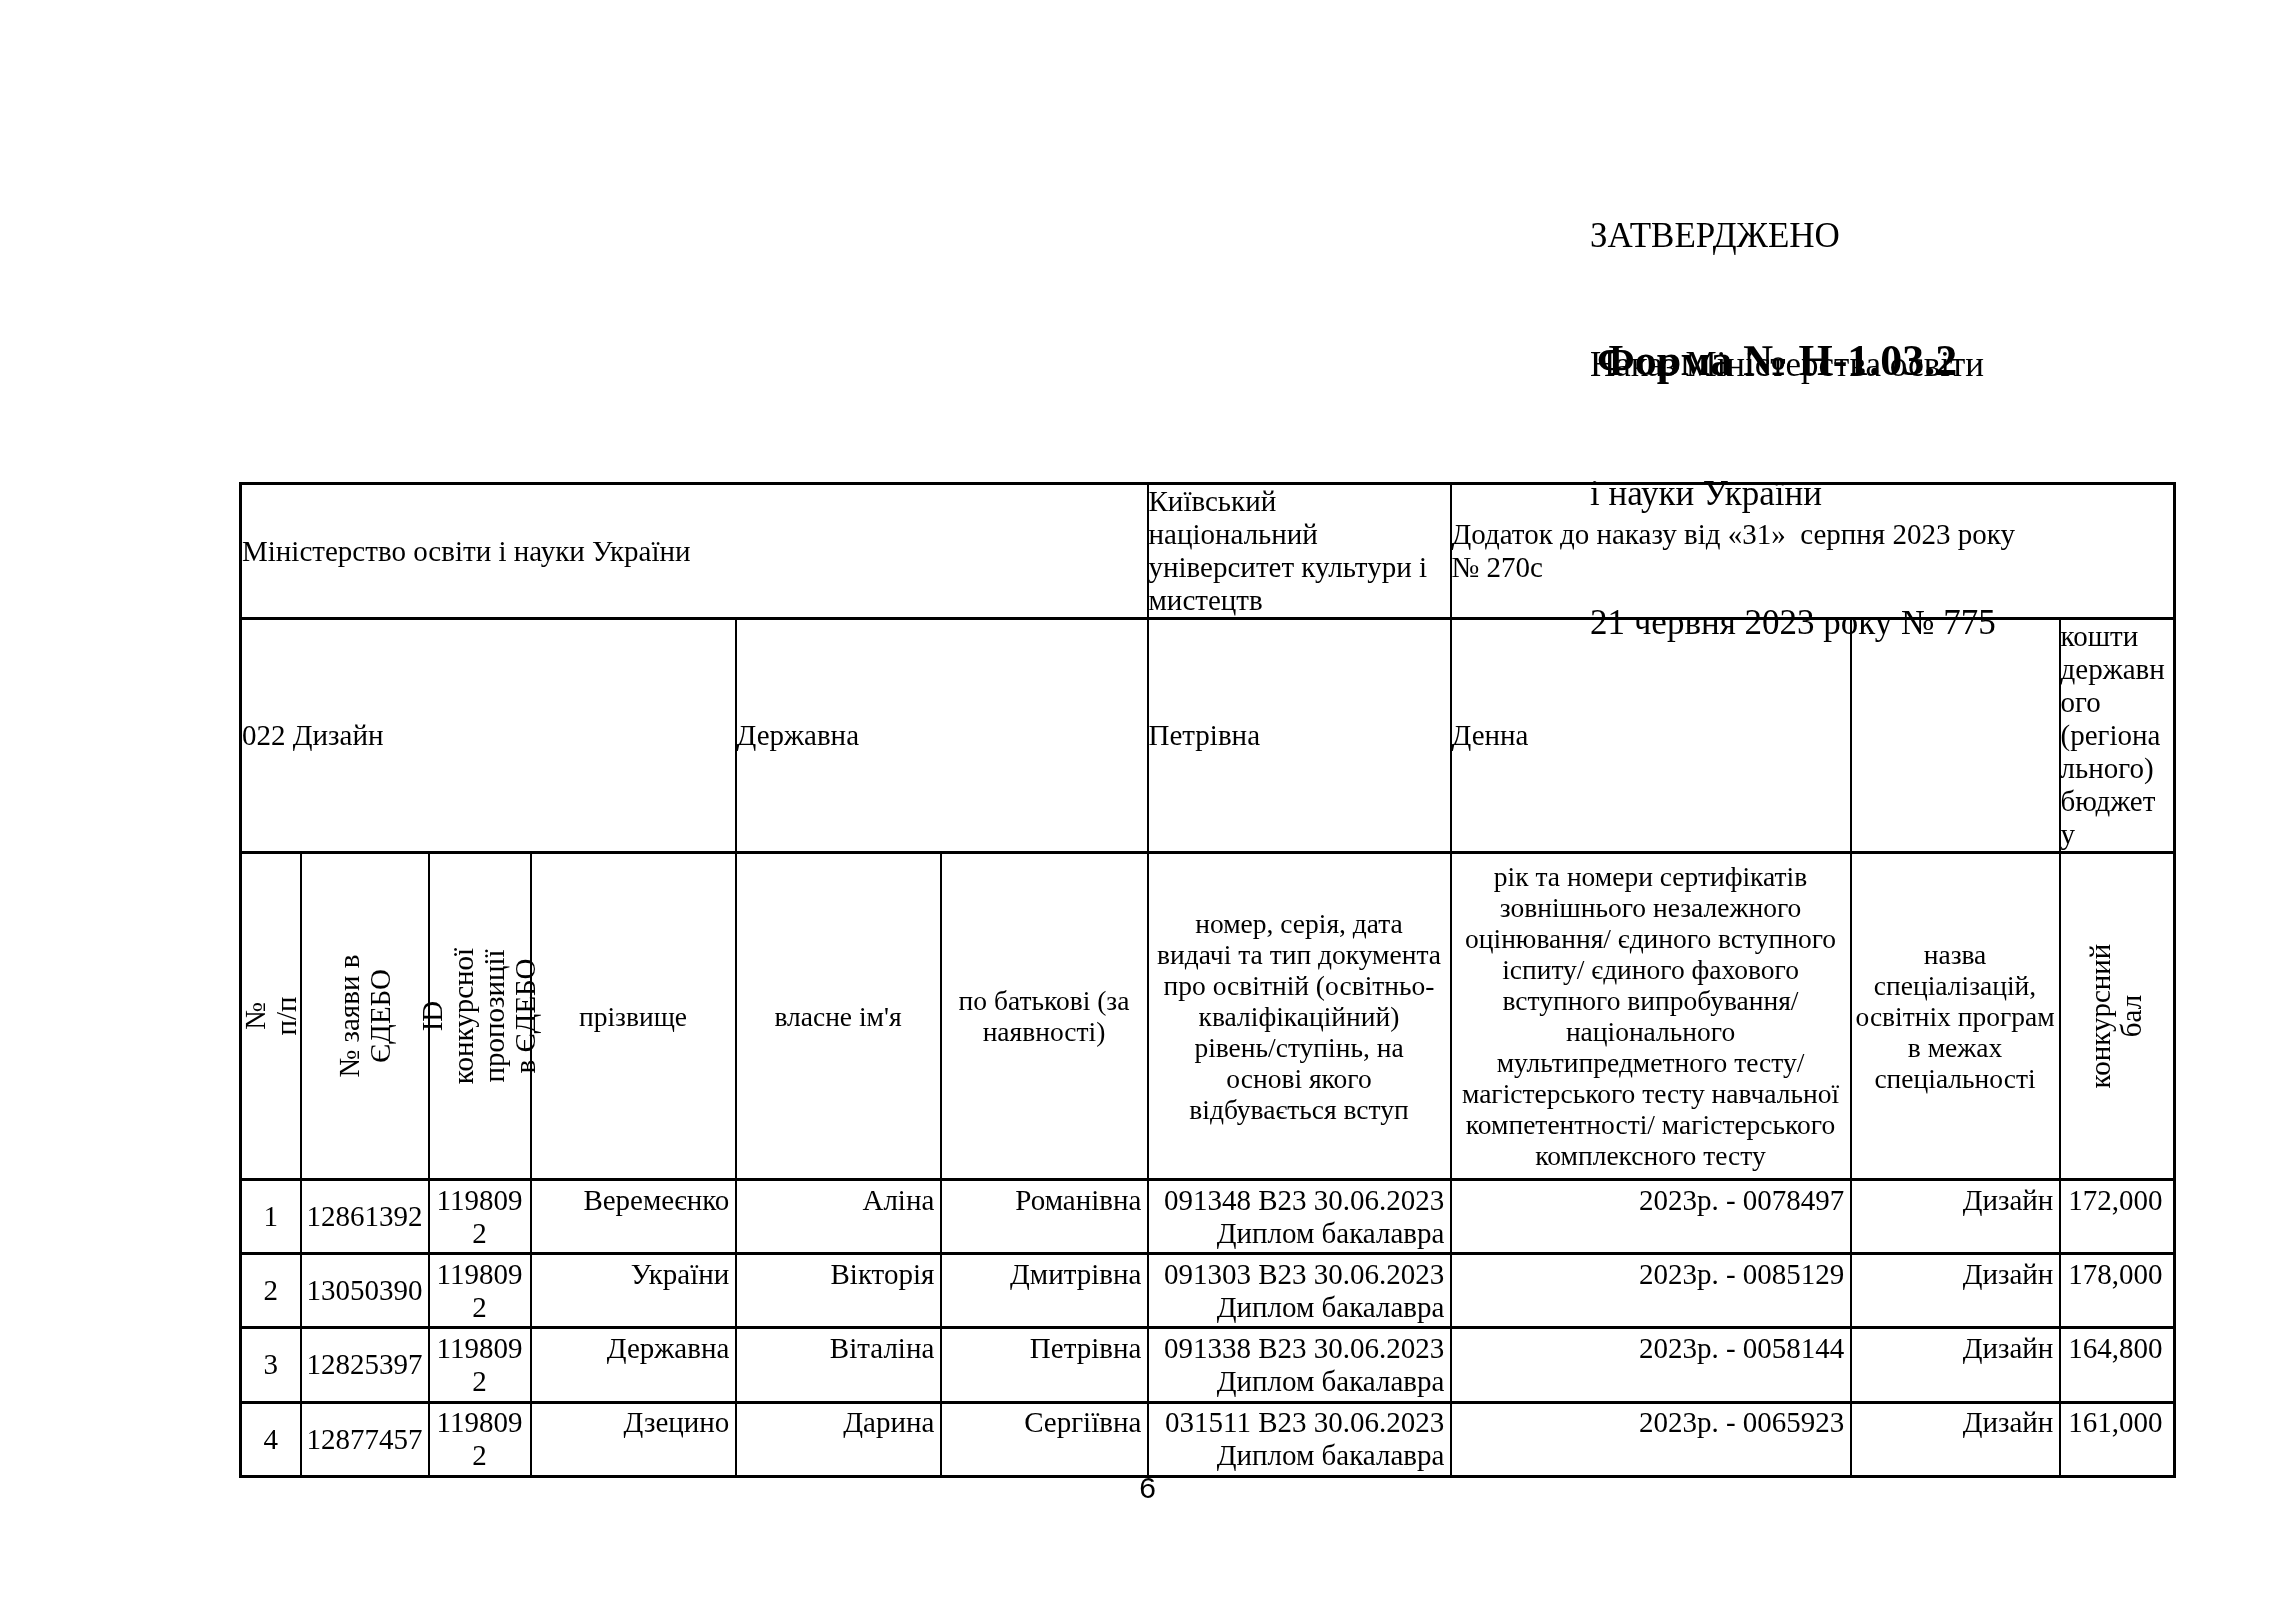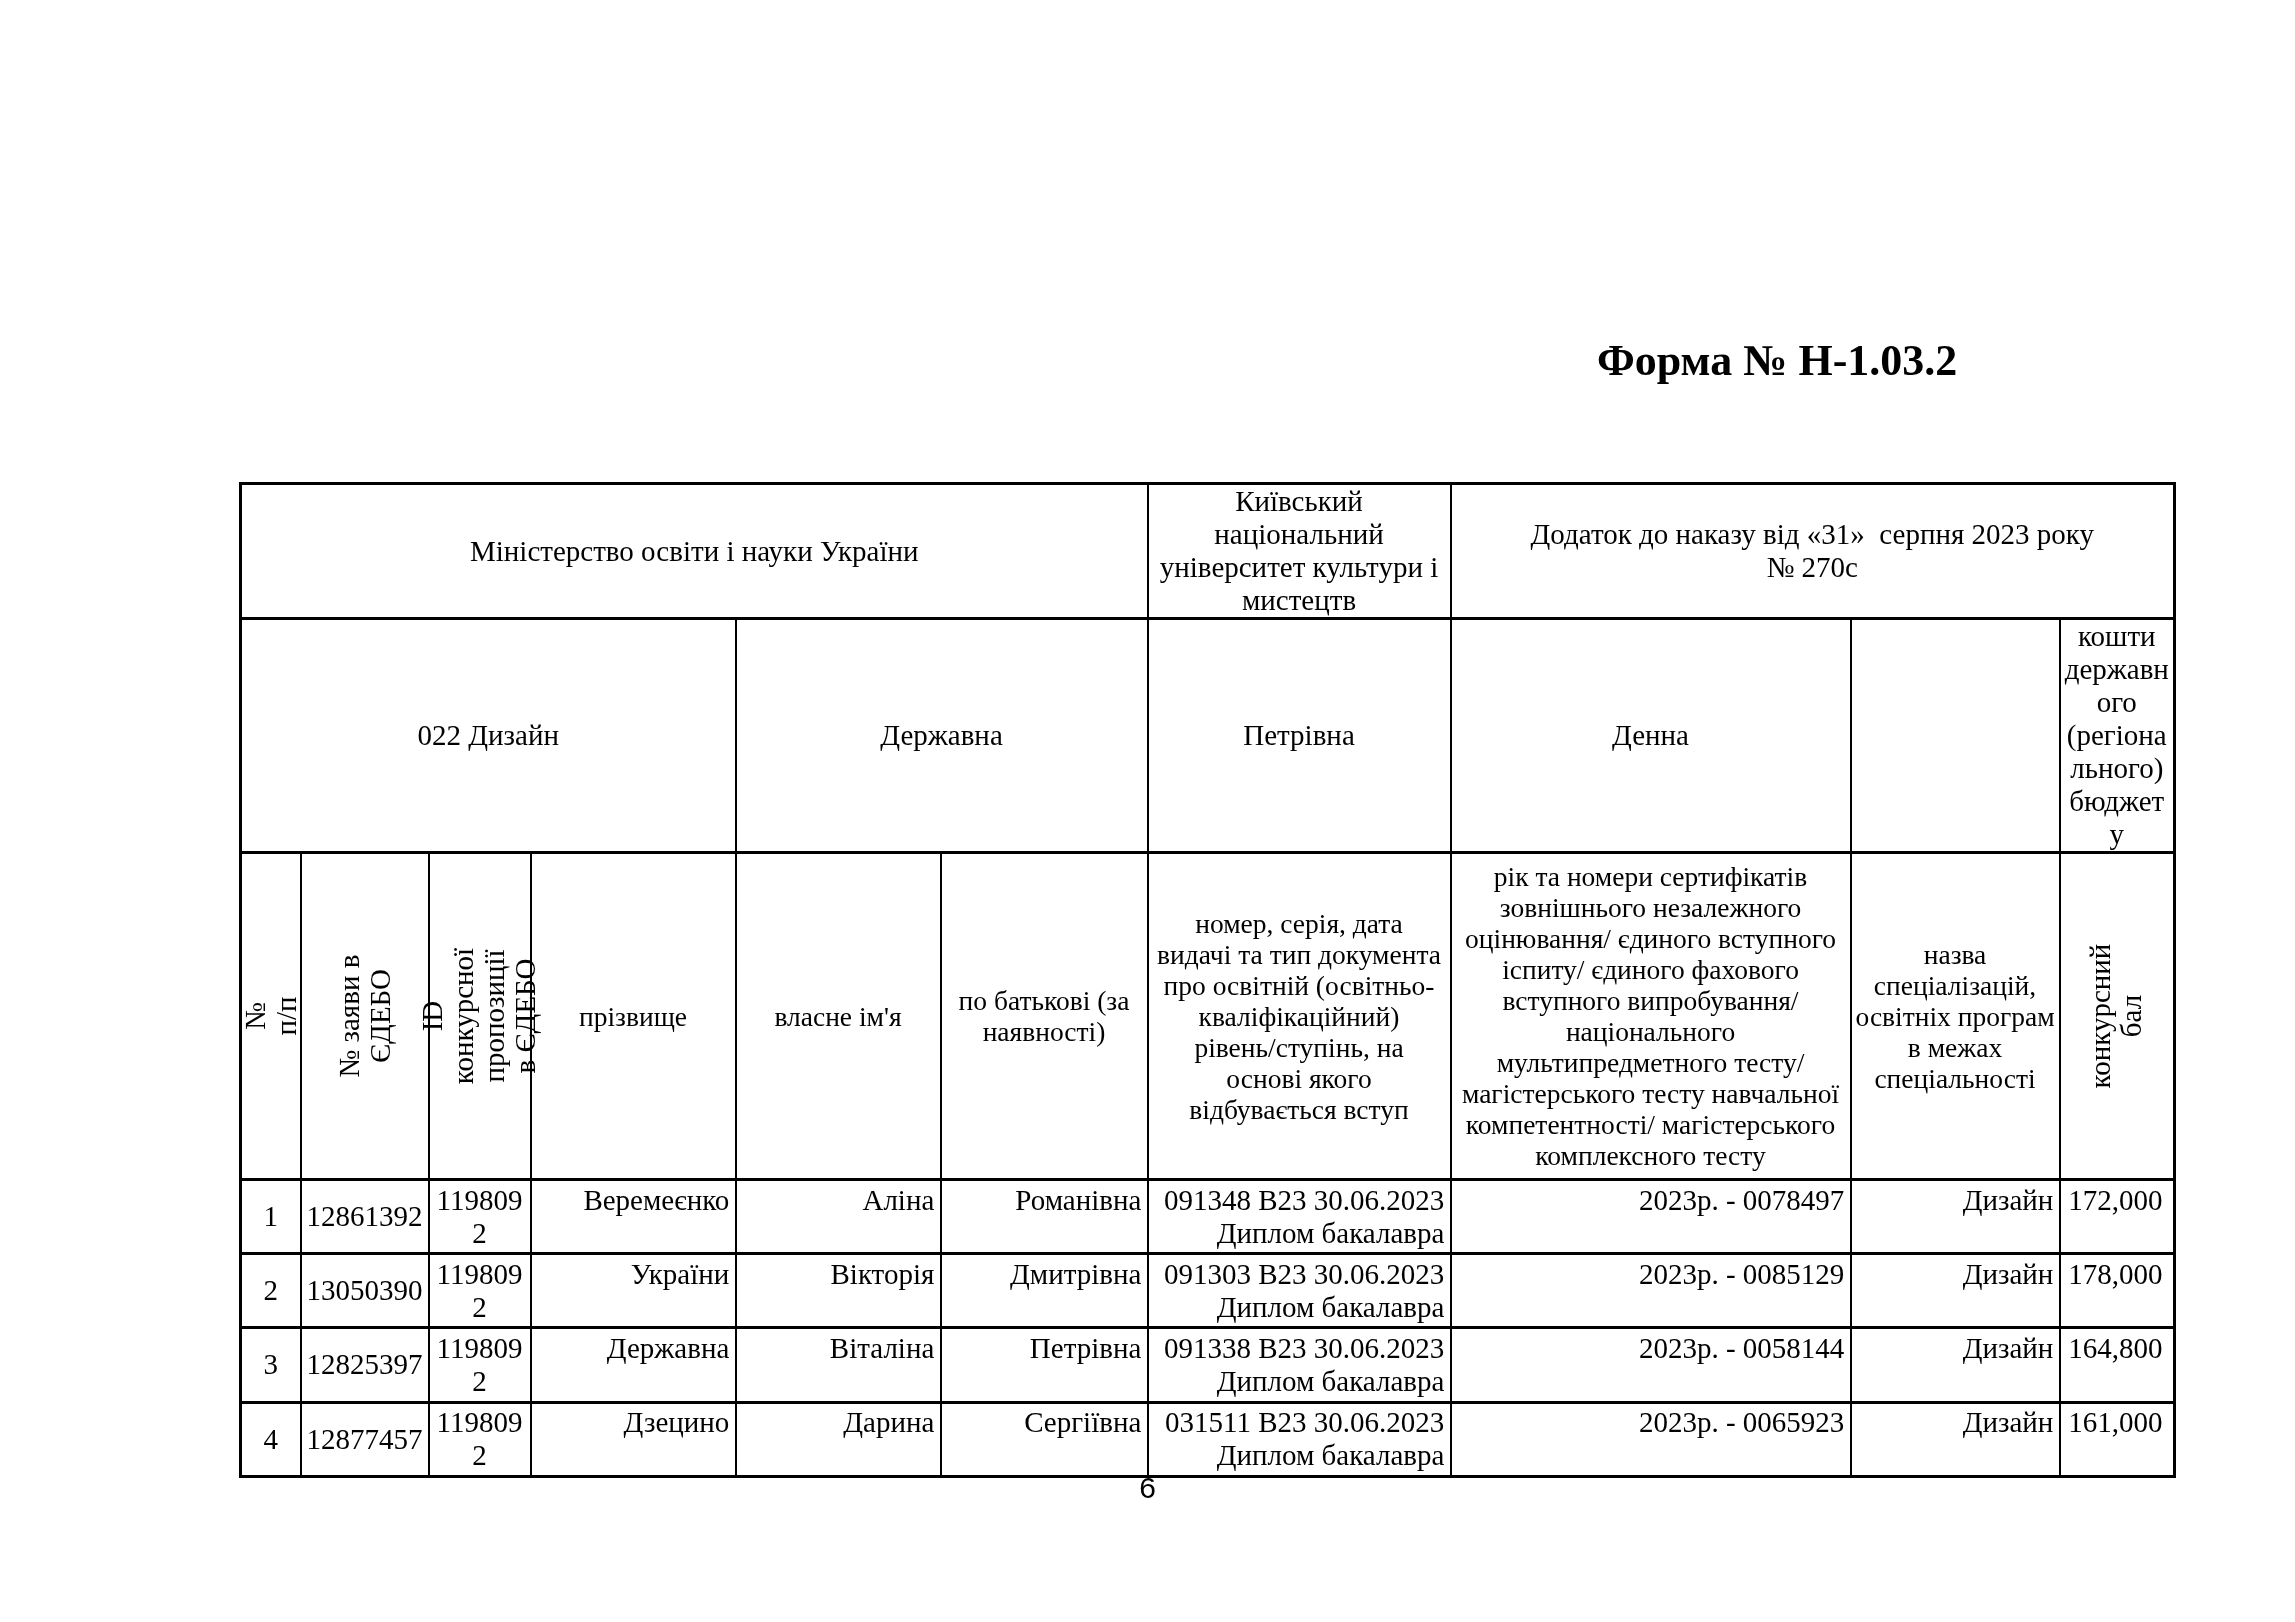--- a/index.html
+++ b/index.html
@@ -63,21 +63,21 @@
     text-align: right;
     white-space: pre-wrap;
     padding: 0;
   }
   tr.r1 { height: 101px; }
   tr.r2 { height: 222px; }
   tr.r3 { height: 327px; }
   tr.d  { height: 73px; }
 
   tr.r1 td, tr.r2 td {
-    text-align: center;
+    text-align: left;
     vertical-align: middle;
   }
   td.univ { font-size: 27.5px; line-height: 33px; }
   td.funding { font-size: 27.5px; line-height: 31px; }
 
   tr.r3 td {
     text-align: center;
     vertical-align: middle;
     font-size: 27.5px;
     line-height: 31px;
@@ -125,20 +125,26 @@
     text-align: center;
     font-family: "Liberation Sans", "DejaVu Sans", sans-serif;
     font-size: 30px;
   }
 </style>
 </head>
 <body>
 
 <div class="page">
 
+  <div class="approval">
+    <div>ЗАТВЕРДЖЕНО</div>
+    <div>Наказ Міністерства освіти</div>
+    <div>і науки України</div>
+    <div>21 червня 2023 року № 775</div>
+  </div>
 
   <div class="form-label">Форма № Н-1.03.2</div>
 
 
   <table class="main">
     <colgroup>
       <col style="width:60px">
       <col style="width:128px">
       <col style="width:102px">
       <col style="width:205px">

